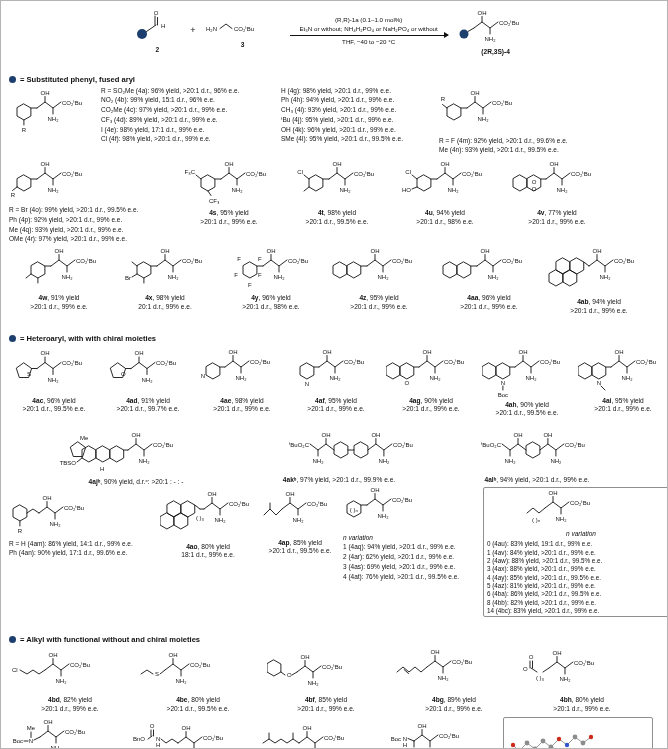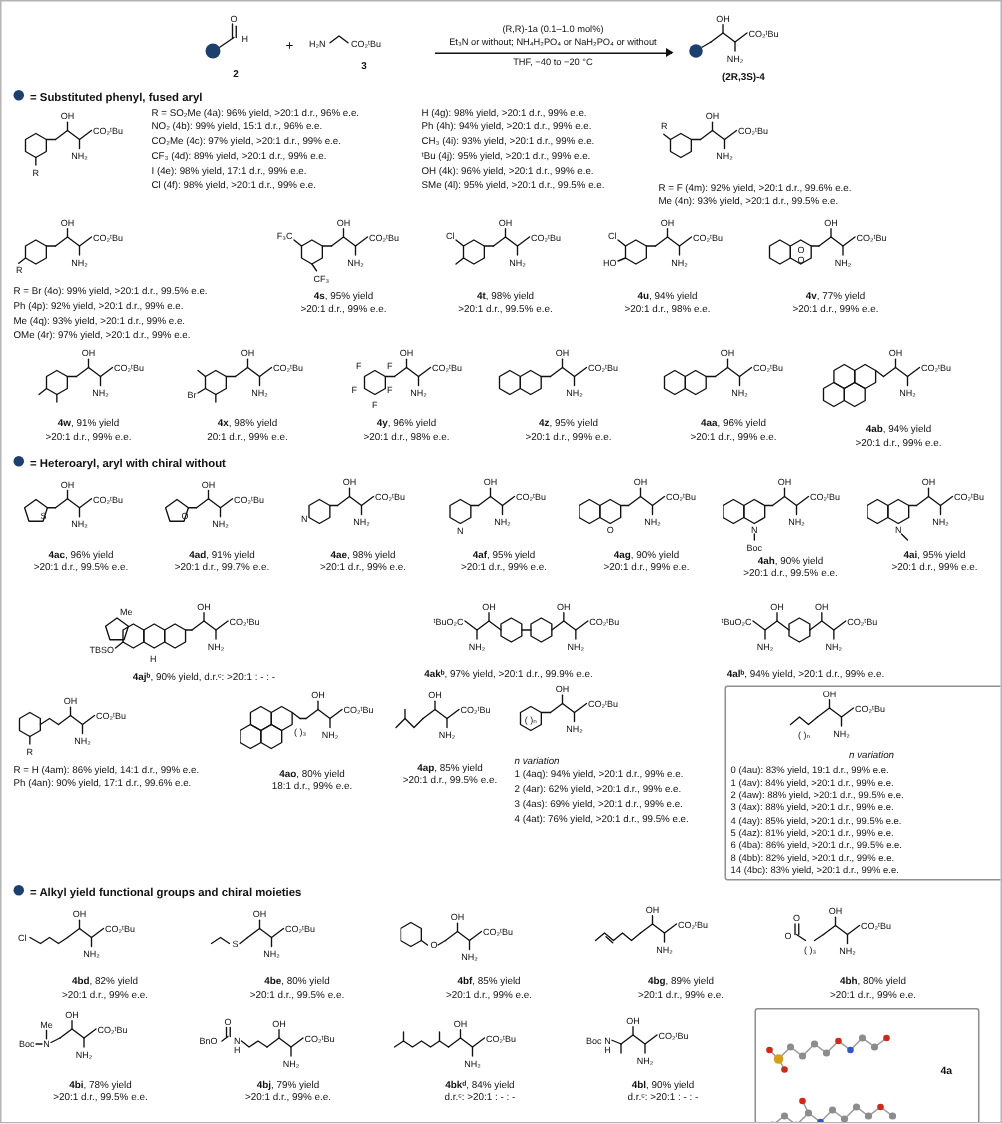--- a/index.html
+++ b/index.html
@@ -1,21 +1,21 @@
 <!DOCTYPE html>
 <html><head>
 <meta charset="utf-8">
 <style>
 :root{--acc:#1d3f6d}
 *{margin:0;padding:0;box-sizing:border-box}
 body{background:#fff;font-family:"Liberation Sans","DejaVu Sans",sans-serif;color:#111}
 .page{width:668px;height:749px;border:1px solid #b4b4b4;background:#fff;padding:5px 8px 3px;overflow:hidden}
 .row{display:flex;align-items:flex-start}
 .center{justify-content:center;align-items:center}
-.shead{display:flex;align-items:flex-start;gap:4px;font-size:7.6px;font-weight:700;margin:3px 0 2px}
+.shead{display:flex;align-items:center;gap:4px;font-size:7.6px;font-weight:700;margin:18px 0 2px}
 .dot{width:7px;height:7px;border-radius:50%;background:var(--acc);flex:none}
 .cell{display:flex;flex-direction:column;align-items:center;flex:none}
 .cap{font-size:6.6px;line-height:1.32;text-align:center;white-space:nowrap}
 .b{font-weight:700}
 .list{font-size:6.5px;line-height:1.5;white-space:nowrap;flex:none;text-align:left}
 .bond{stroke:#111;stroke-width:.9;fill:none;stroke-linejoin:round;stroke-linecap:round}
 .gb{stroke:#9a9a9a;stroke-width:1;fill:none}
 .at{font-size:6px;fill:#111;font-family:"Liberation Sans","DejaVu Sans",sans-serif}
 .mid{text-anchor:middle}
 .end{text-anchor:end}
@@ -271,21 +271,21 @@
     <use href="#pyr" x="2" y="12"></use>
     <line class="bond" x1="36.75" y1="16" x2="42" y2="20"></line>
     <use href="#bb" x="42" y="4"></use>
    </svg>
    <div class="cap"><span class="b">4ab</span><span>, 94% yield</span><br><span>&gt;20:1 d.r., 99% e.e.</span></div>
   </div>
  </div>
 
  <div class="shead">
   <span class="dot"></span>
-  <span>= Heteroaryl, aryl with chiral without</span>
+  <span>= Heteroaryl, with with chiral moieties</span>
  </div>
  <div class="row g4">
   <div class="cell" style="width:90px">
    <svg class="struct" width="88" height="52">
     <use href="#pent" x="6" y="18"></use>
     <text class="at" x="17" y="31">S</text>
     <line class="bond" x1="21.6" y1="23.5" x2="27" y2="23.5"></line>
     <use href="#bb" x="27" y="7.5"></use>
    </svg>
    <div class="cap"><span class="b">4ac</span><span>, 96% yield</span><br><span>&gt;20:1 d.r., 99.5% e.e.</span></div>
@@ -448,21 +448,21 @@
     <div>5 (4az): 81% yield, &gt;20:1 d.r., 99% e.e.</div>
     <div>6 (4ba): 86% yield, &gt;20:1 d.r., 99.5% e.e.</div>
     <div>8 (4bb): 82% yield, &gt;20:1 d.r., 99% e.e.</div>
     <div>14 (4bc): 83% yield, &gt;20:1 d.r., 99% e.e.</div>
    </div>
   </div>
  </div>
 
  <div class="shead">
   <span class="dot"></span>
-  <span>= Alkyl yield functional groups and chiral moieties</span>
+  <span>= Alkyl with functional without and chiral moieties</span>
  </div>
  <div class="row g6">
   <div class="cell" style="width:122px">
    <svg class="struct" width="118" height="50">
     <text class="at" x="1" y="26">Cl</text>
     <path class="bond" d="M9,24 16,28 22,24 28,28 34,24"></path>
     <use href="#bb" x="34" y="8"></use>
    </svg>
    <div class="cap"><span class="b">4bd</span><span>, 82% yield</span><br><span>&gt;20:1 d.r., 99% e.e.</span></div>
   </div>

